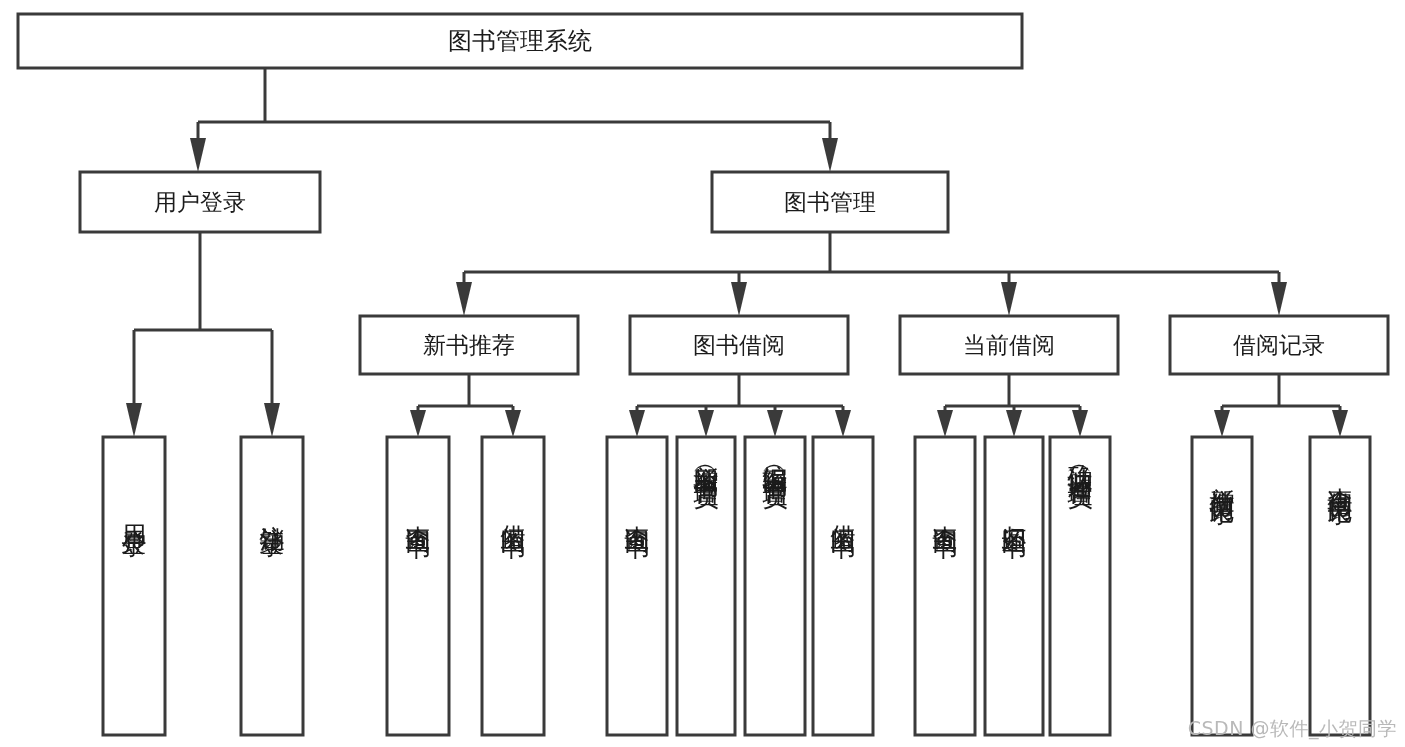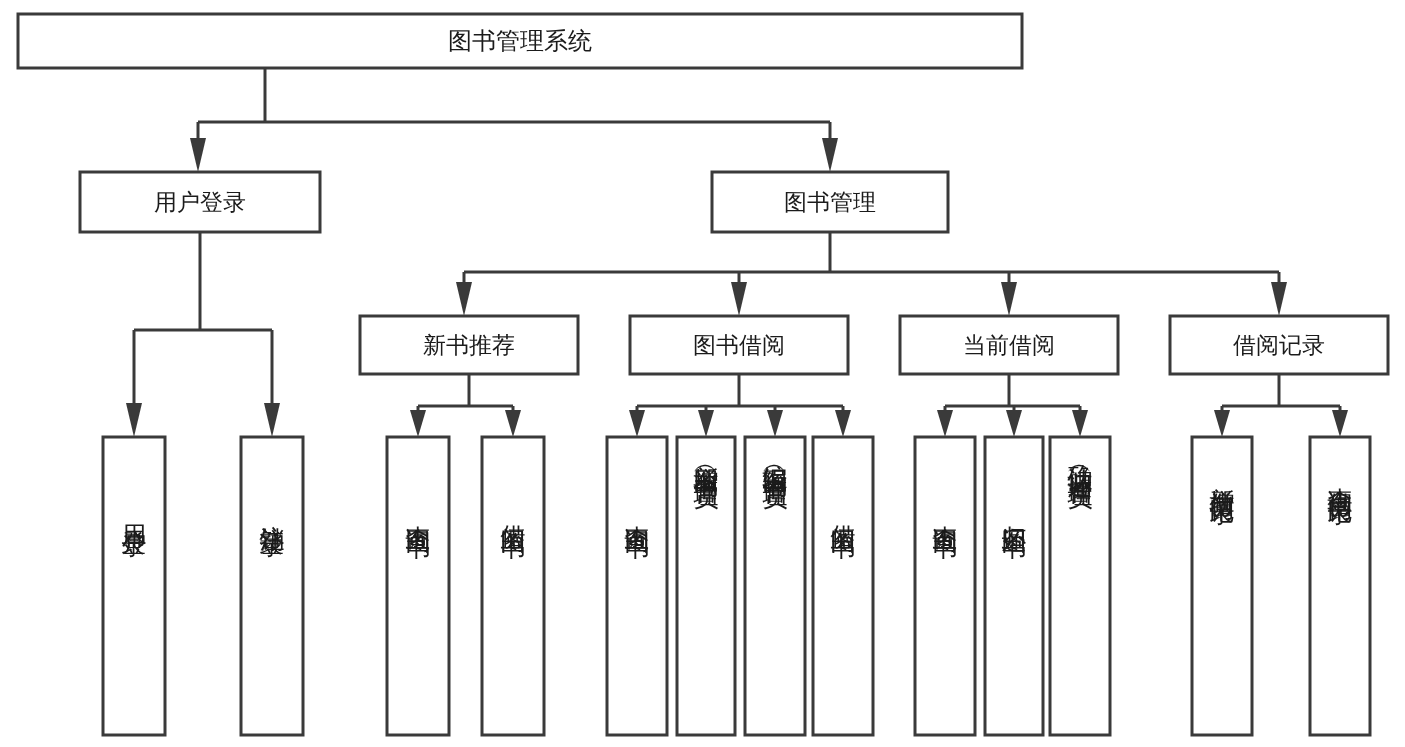--- a/index.html
+++ b/index.html
@@ -238,14 +238,15 @@
     <span class="leaf-label">确认归还（管理员）</span>
   </div>
 
   <div class="leaf-label-wrap" style="left:1192px; top:437px; width:60px; height:298px; padding-top:30px;">
     <span class="leaf-label">新增借阅记录</span>
   </div>
   <div class="leaf-label-wrap" style="left:1310px; top:437px; width:60px; height:298px; padding-top:30px;">
     <span class="leaf-label">查询借阅记录</span>
   </div>
 
+  <div class="watermark">CSDN @软件_小贺同学</div>
 
 </div>
 
 </body></html>

